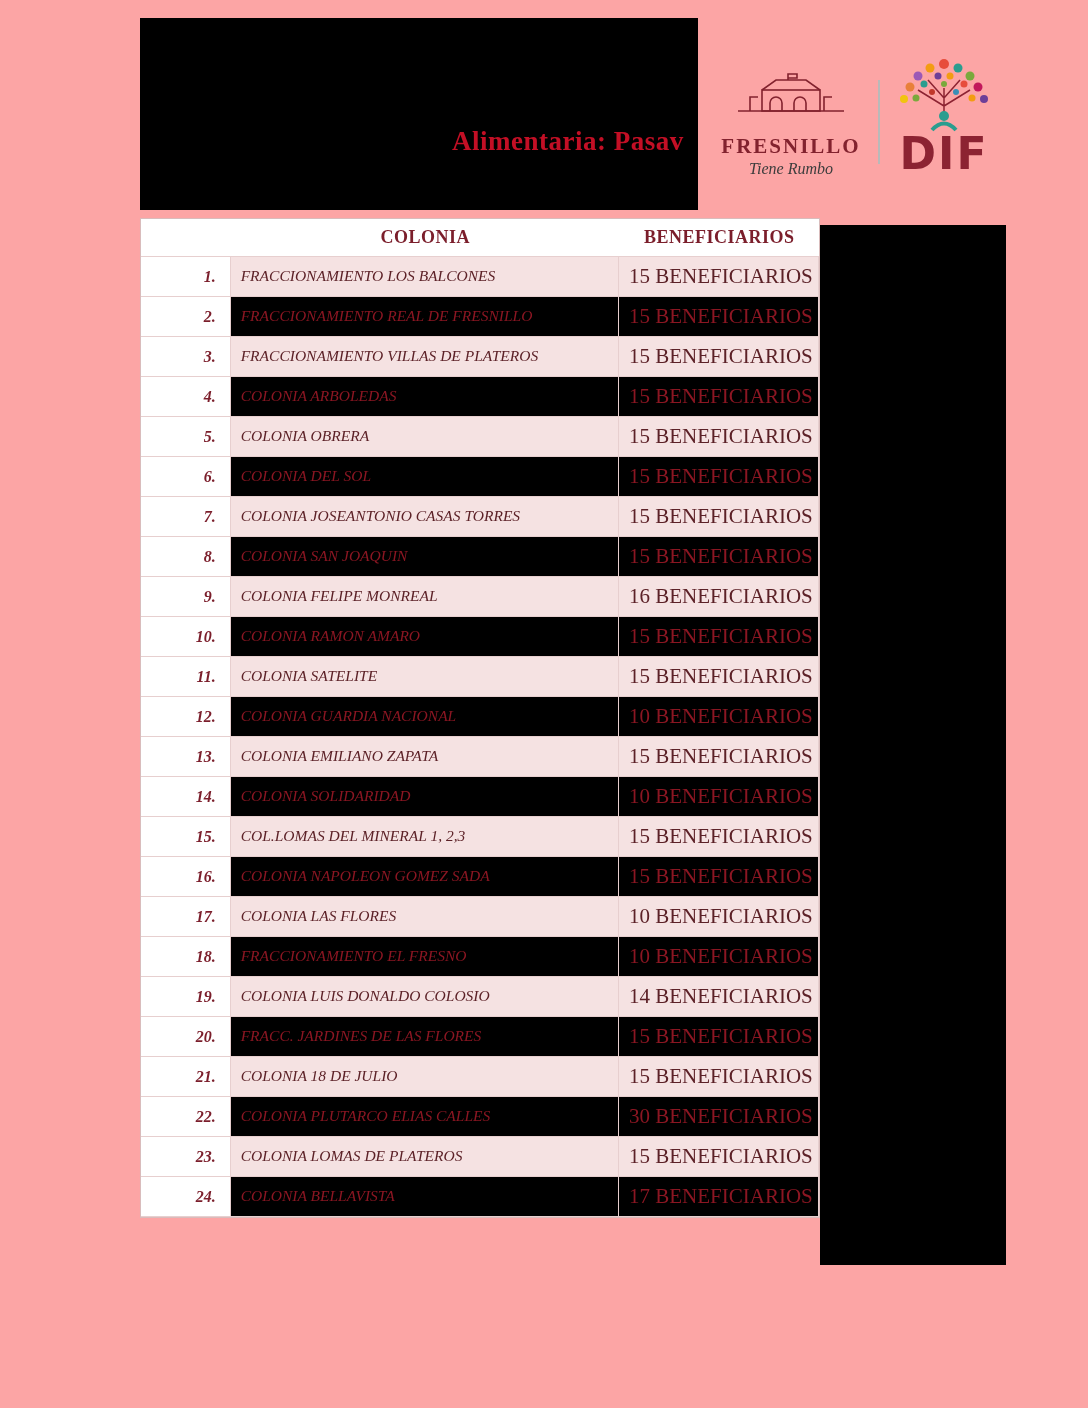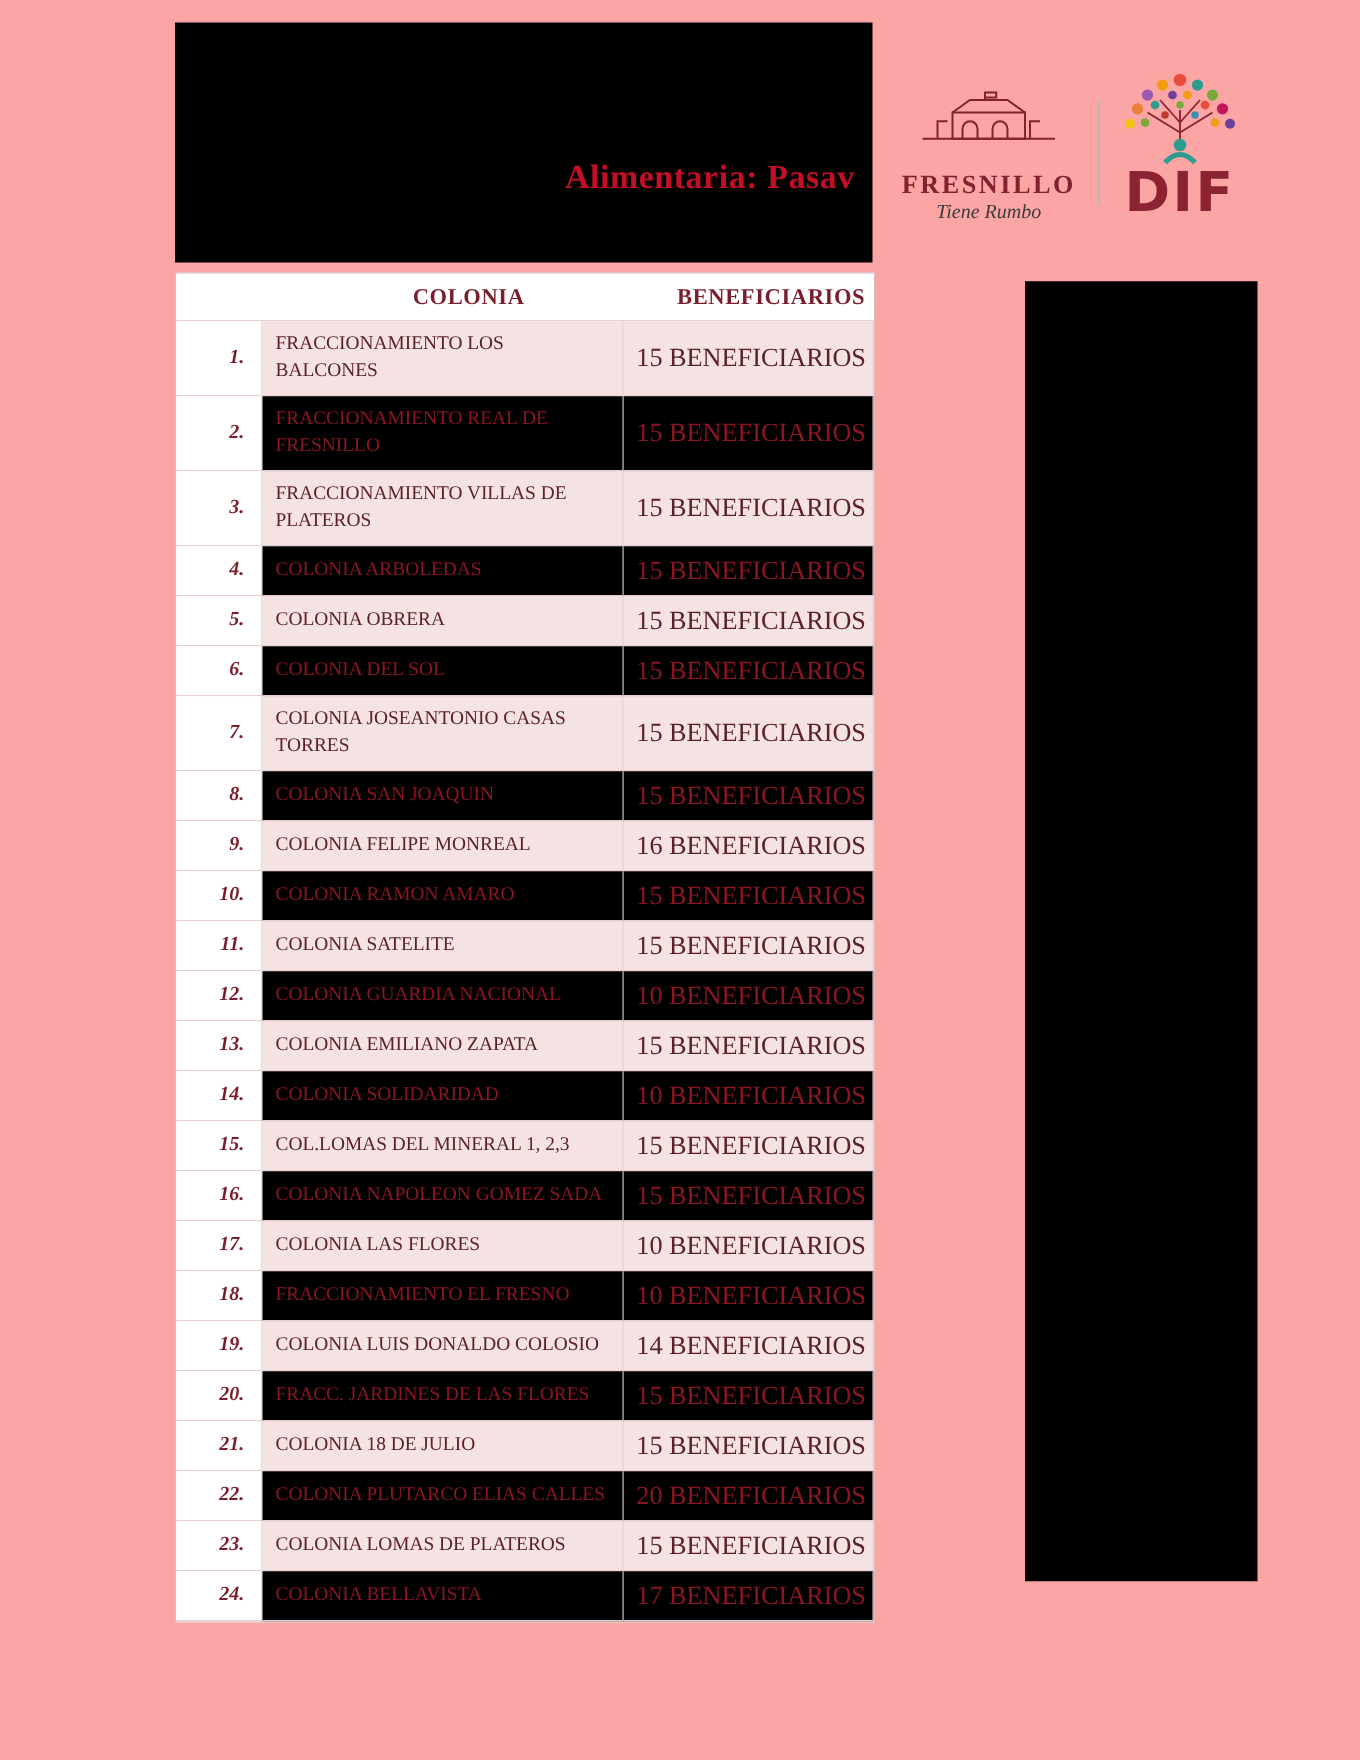--- a/index.html
+++ b/index.html
@@ -20,34 +20,34 @@
   .fres-tag  { font-size:16px; font-style:italic; color:#3c3c3c; margin-top:1px;font-family:Liberation Serif, serif; }
 
   .logo-divider { position:absolute; left:878px; top:80px; width:2px; height:84px; background:#b9b9b9; }
 
   
   .dif { position:absolute; left:888px; top:54px; width:112px; text-align:center; z-index:2; }
   .dif-name { font-family:"DejaVu Sans", sans-serif; font-size:44px; font-weight:bold;
               color:#8c2332; letter-spacing:2px; margin-top:-16px; }
 
   
-  .tbl { position:absolute; left:140px; top:218px; width:560px; background:#ffffff;
+  .tbl { position:absolute; left:140px; top:218px; width:680px; background:#ffffff;
          border:1px solid #d9bcbc; z-index:2; }
   .thead { display:flex; height:38px; align-items:center; background:#ffffff;
            border-bottom:1px solid #e7cfcf; }
   .th-num { width:90px; }
   .th-col { width:390px; text-align:center; font-size:18px; font-weight:bold; color:#7b1e2b; letter-spacing:0.5px; }
   .th-ben { width:200px; text-align:center; font-size:18px; font-weight:bold; color:#7b1e2b; letter-spacing:0.5px; }
 
   .row { display:flex; min-height:40px; }
   .row > div { border-right:1px solid #e7cfcf; border-bottom:1px solid #e7cfcf; }
   .c-num { width:90px; background:#ffffff; display:flex; align-items:center; justify-content:flex-end;
            padding-right:14px; font-style:italic; font-weight:bold; font-size:16px; color:#7b1e2b; }
   .c-col { width:390px; padding:7px 10px; display:flex; align-items:center;
-           background:#f5e2e2; color:#5c2127; font-size:15.5px; }
+           background:#f5e2e2; color:#5c2127; font-size:15.5px;font-style:italic; }
   .c-col .coltext { display:inline-block; max-width:330px; line-height:1.45; }
   .c-ben { width:200px; padding:7px 10px; display:flex; align-items:center;
            background:#f5e2e2; color:#5c2127; font-size:21px; white-space:nowrap; }
   .row.redacted .c-col, .row.redacted .c-ben { background:#000000; color:#8b1622; }
 </style>
 </head>
 <body>
 
 <div class="canvas">
 
@@ -275,21 +275,21 @@
             <span class="coltext">COLONIA 18 DE JULIO</span>
           </div>
     <div class="c-ben">15 BENEFICIARIOS</div>
   </div>
 
   <div class="row redacted">
     <div class="c-num">22.</div>
     <div class="c-col">
             <span class="coltext">COLONIA PLUTARCO ELIAS CALLES</span>
           </div>
-    <div class="c-ben">20 BENEFICIARIOS</div>
+    <div class="c-ben">30 BENEFICIARIOS</div>
   </div>
 
   <div class="row">
     <div class="c-num">23.</div>
     <div class="c-col">
             <span class="coltext">COLONIA LOMAS DE PLATEROS</span>
           </div>
     <div class="c-ben">15 BENEFICIARIOS</div>
   </div>
 

